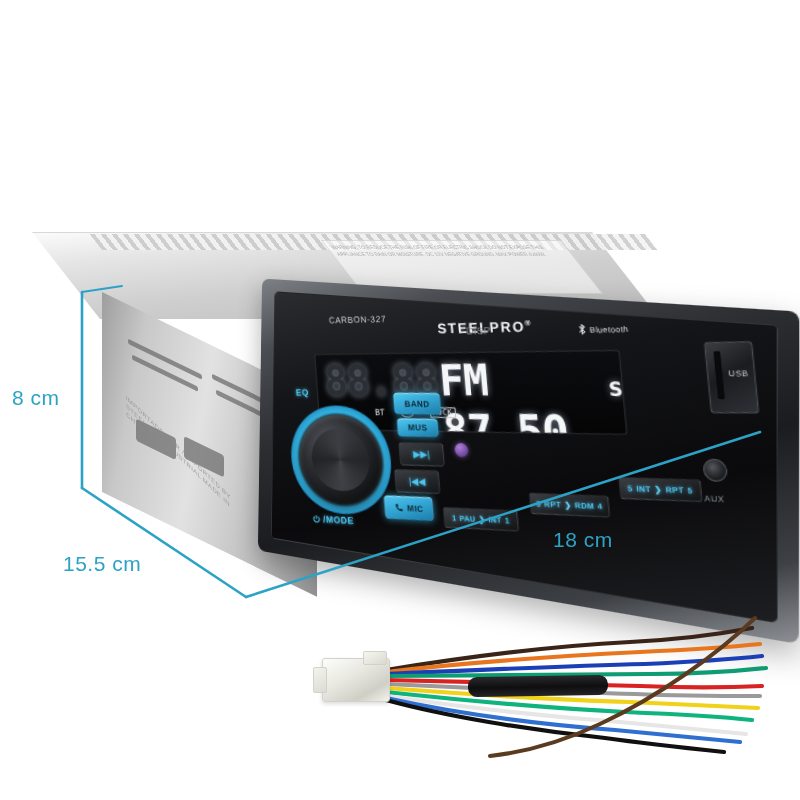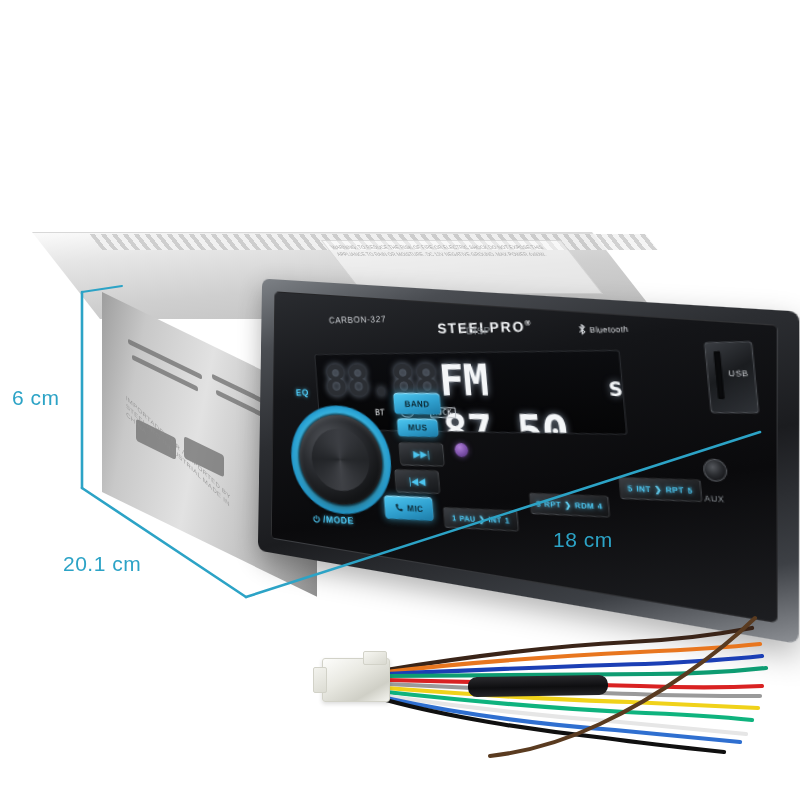--- a/index.html
+++ b/index.html
@@ -497,18 +497,18 @@
         <line x1="82" y1="292" x2="82" y2="488"></line>
 
         <line x1="82" y1="292" x2="122" y2="286" stroke-width="2"></line>
 
         <line x1="82" y1="488" x2="246" y2="597"></line>
 
         <line x1="246" y1="597" x2="760" y2="432"></line>
       </g>
     </svg>
 
-    <div class="dim-label" id="label-height">6 cm</div>
-    <div class="dim-label" id="label-depth">20.1 cm</div>
+    <div class="dim-label" id="label-height">8 cm</div>
+    <div class="dim-label" id="label-depth">15.5 cm</div>
     <div class="dim-label" id="label-width">18 cm</div>
   </div>
 
 </div>
 
 </body></html>

